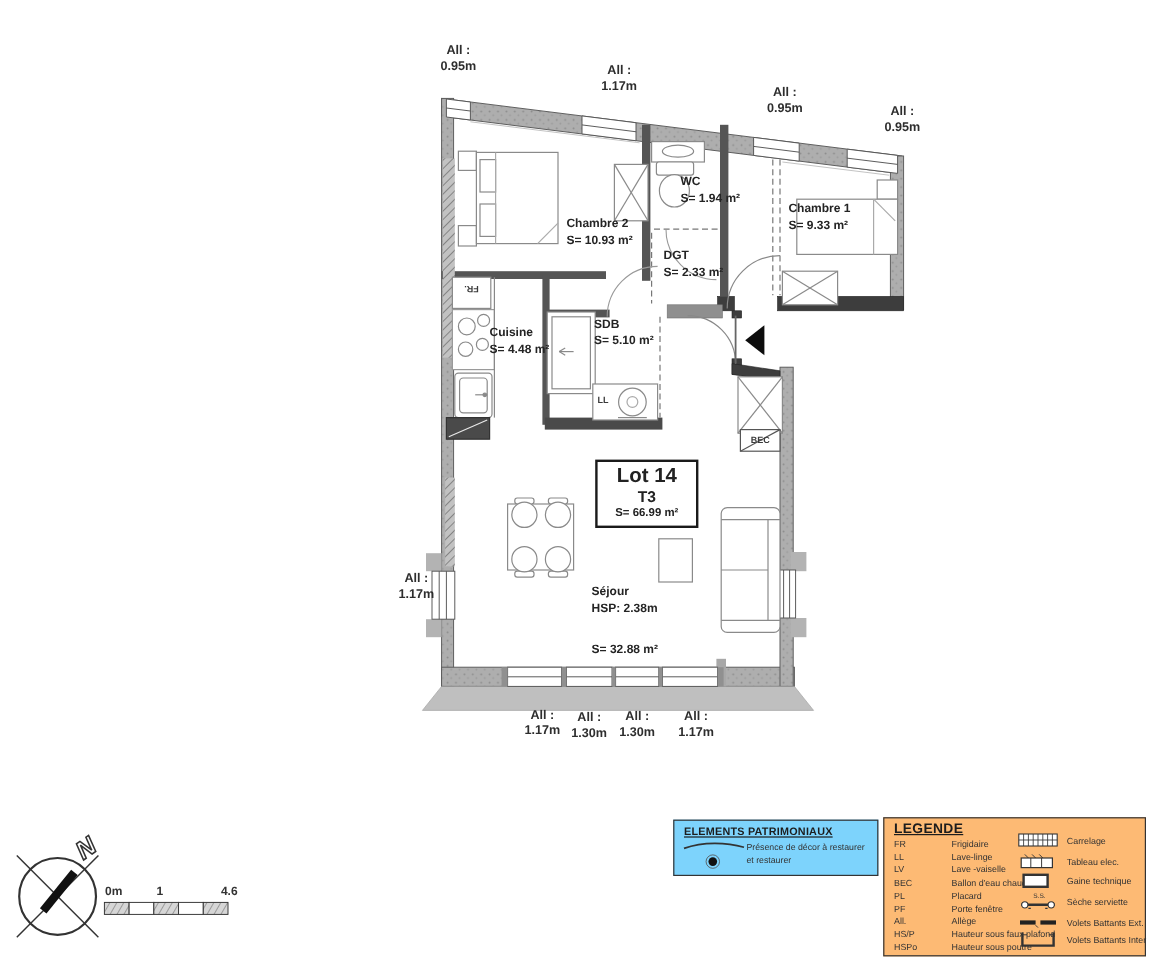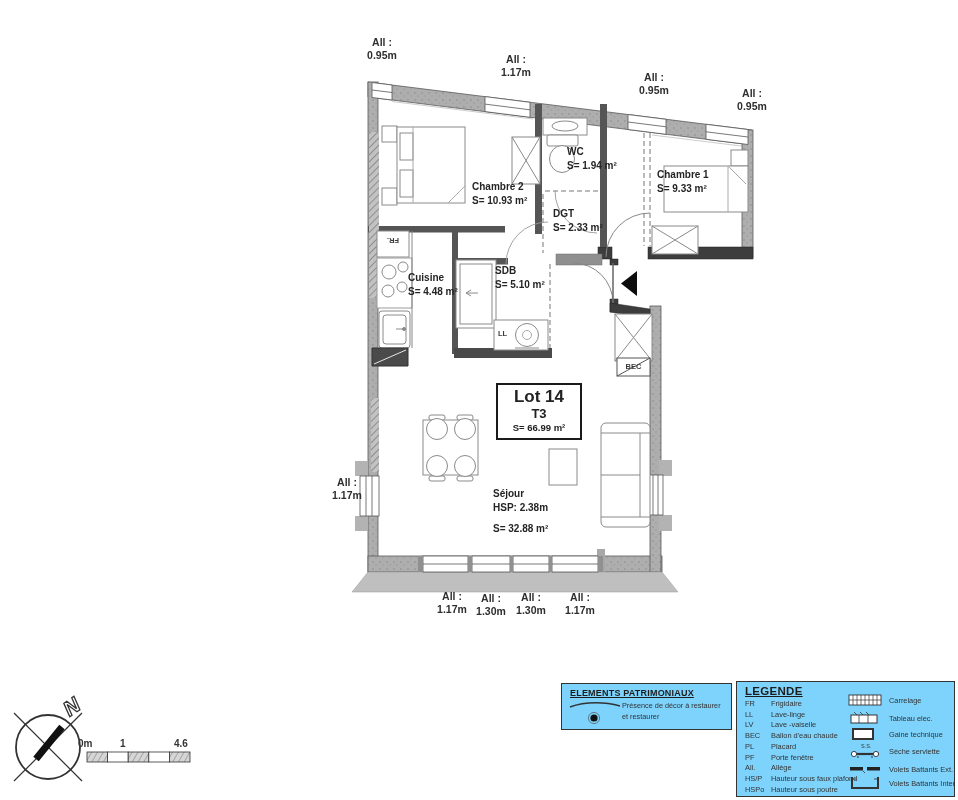--- a/index.html
+++ b/index.html
@@ -10,32 +10,32 @@
            color:#2e2e2e;line-height:1.25}
   .room-lbl{position:absolute;font-size:10px;font-weight:bold;color:#242424;line-height:1.35;
             white-space:nowrap}
   .fix-lbl{position:absolute;font-size:7.5px;font-weight:bold;color:#3a3a3a;white-space:nowrap}
   .mirrored{transform:rotate(180deg)}
   .lot-box{position:absolute;left:496px;top:383px;width:78px;border:2px solid #1a1a1a;
            background:#fff;text-align:center;padding:3px 2px 4px 2px}
   .lot-box .l1{font-size:17px;font-weight:bold;line-height:1.1}
   .lot-box .l2{font-size:13px;font-weight:bold;line-height:1.15}
   .lot-box .l3{font-size:9.5px;font-weight:bold;line-height:1.3}
-  .scale-lbl{position:absolute;font-size:10px;font-weight:bold;color:#333;text-align:left}
+  .scale-lbl{position:absolute;font-size:10px;font-weight:bold;color:#333;text-align:right}
   .pat-box{position:absolute;left:561px;top:683px;width:169px;height:45px;border:1.3px solid #333;
            background:#7dd3fc}
   .pat-title{position:absolute;left:8px;top:4px;font-size:9px;font-weight:bold;
              text-decoration:underline;letter-spacing:.2px;color:#1d1d1d}
   .pat-line{position:absolute;font-size:7.3px;color:#333;white-space:nowrap}
   .leg-box{position:absolute;left:736px;top:681px;width:217px;height:114px;border:1.3px solid #333;
-           background:#7dd3fc}
+           background:#fdba74}
   .leg-title{position:absolute;left:8px;top:3px;font-size:11.5px;font-weight:bold;
              text-decoration:underline;letter-spacing:.3px;color:#1d1d1d}
   .lg-row{position:absolute;left:8px;font-size:7.4px;color:#333;white-space:nowrap}
-  .lg-abbr{display:inline-block;width:26px}
+  .lg-abbr{display:inline-block;width:48px}
   .lg-sym-row{position:absolute;left:110px;display:flex;align-items:center;font-size:7.4px;
               color:#333;white-space:nowrap}
   .lg-sym-row svg{margin-right:4px;flex:none}
 </style>
 </head>
 <body>
 
 <div class="canvas">
 
 <svg class="plan-svg" width="958" height="800">
@@ -271,21 +271,21 @@
 <div class="win-lbl" style="left:459px;top:592px"><span>All :</span><br><span>1.30m</span></div>
 <div class="win-lbl" style="left:499px;top:591px"><span>All :</span><br><span>1.30m</span></div>
 <div class="win-lbl" style="left:548px;top:591px"><span>All :</span><br><span>1.17m</span></div>
 
 <div class="room-lbl" style="left:472px;top:180px"><span>Chambre 2</span><br><span>S= 10.93 m²</span></div>
 <div class="room-lbl" style="left:567px;top:145px"><span>WC</span><br><span>S= 1.94 m²</span></div>
 <div class="room-lbl" style="left:657px;top:168px"><span>Chambre 1</span><br><span>S= 9.33 m²</span></div>
 <div class="room-lbl" style="left:553px;top:207px"><span>DGT</span><br><span>S= 2.33 m²</span></div>
 <div class="room-lbl" style="left:408px;top:271px"><span>Cuisine</span><br><span>S= 4.48 m²</span></div>
 <div class="room-lbl" style="left:495px;top:264px"><span>SDB</span><br><span>S= 5.10 m²</span></div>
-<div class="room-lbl" style="left:493px;top:487px"><span>Séjour</span><br><span>HSP: 2.38m</span><br><span style="display:inline-block;margin-top:8px">S= 32.88 m²</span></div>
+<div class="room-lbl" style="left:493px;top:487px"><span>Séjour</span><br><span>HSP: 2.38m</span><br><span style="display:inline-block;margin-top:21px">S= 32.88 m²</span></div>
 
 <div class="fix-lbl mirrored" style="left:381px;top:236px;width:24px;text-align:center">FR.</div>
 <div class="fix-lbl" style="left:498px;top:329px">LL</div>
 <div class="fix-lbl" style="left:618px;top:362px;width:31px;text-align:center">BEC</div>
 
 <div class="lot-box">
   <div class="l1">Lot 14</div>
   <div class="l2">T3</div>
   <div class="l3">S= 66.99 m²</div>
 </div>

